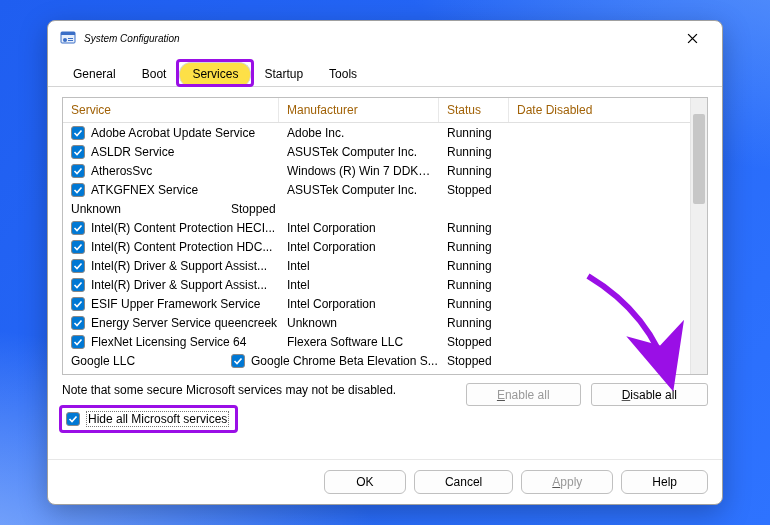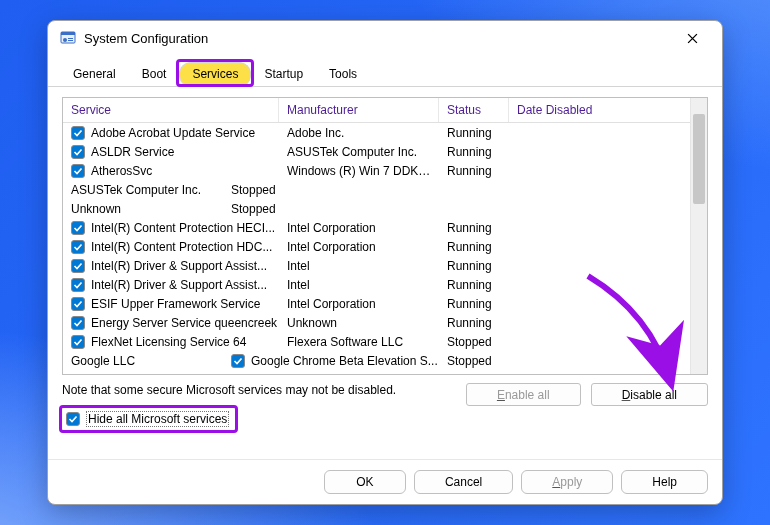--- a/index.html
+++ b/index.html
@@ -32,21 +32,21 @@
   }
   .titlebar {
     height: 34px;
     display: flex; align-items: center;
     padding: 0 10px 0 12px;
   }
   .title-icon {
     width: 16px; height: 16px;
     margin-right: 8px;
   }
-  .title-text { font-size: 13px; }
+  .title-text { font-size: 10px; font-style: italic; }
   .title-spacer { flex: 1; }
   .close-btn {
     width: 40px; height: 28px;
     display: flex; align-items: center; justify-content: center;
     border-radius: 4px;
   }
   .close-btn svg { width: 11px; height: 11px; }
 
   .tabstrip {
     display: flex;
@@ -94,21 +94,21 @@
     font-size: 12px;
   }
   .ghead {
     display: flex;
     border-bottom: 1px solid #e0e0e0;
     background: #fff;
   }
   .ghead .gh {
     padding: 5px 8px;
     border-right: 1px solid #e8e8e8;
-    color: #4c1d95;
+    color: #a16207;
   }
   .gbody { }
   .grow {
     display: flex;
     align-items: center;
     height: 19px;
   }
   .gc { padding: 0 8px; white-space: nowrap; overflow: hidden; text-overflow: ellipsis; }
   .col-svc { width: 216px; display: flex; align-items: center; }
   .col-mfr { width: 160px; }
@@ -269,20 +269,28 @@
                     <path d="M1.5 5 L4 7.5 L8.5 2.5" stroke="#fff" stroke-width="1.6" fill="none"></path>
                   </svg>
                 </span>
                 <span>AtherosSvc</span>
               </div>
               <div class="gc col-mfr">Windows (R) Win 7 DDK p...</div>
               <div class="gc col-stat">Running</div>
               <div class="gc col-date"></div>
             </div>
             <div class="grow">
+              <div class="gc col-svc">
+                <span class="chk">
+                  <svg viewBox="0 0 10 10">
+                    <path d="M1.5 5 L4 7.5 L8.5 2.5" stroke="#fff" stroke-width="1.6" fill="none"></path>
+                  </svg>
+                </span>
+                <span>ATKGFNEX Service</span>
+              </div>
               <div class="gc col-mfr">ASUSTek Computer Inc.</div>
               <div class="gc col-stat">Stopped</div>
               <div class="gc col-date"></div>
             </div>
             <div class="grow">
               <div class="gc col-mfr">Unknown</div>
               <div class="gc col-stat">Stopped</div>
               <div class="gc col-date"></div>
             </div>
             <div class="grow">

